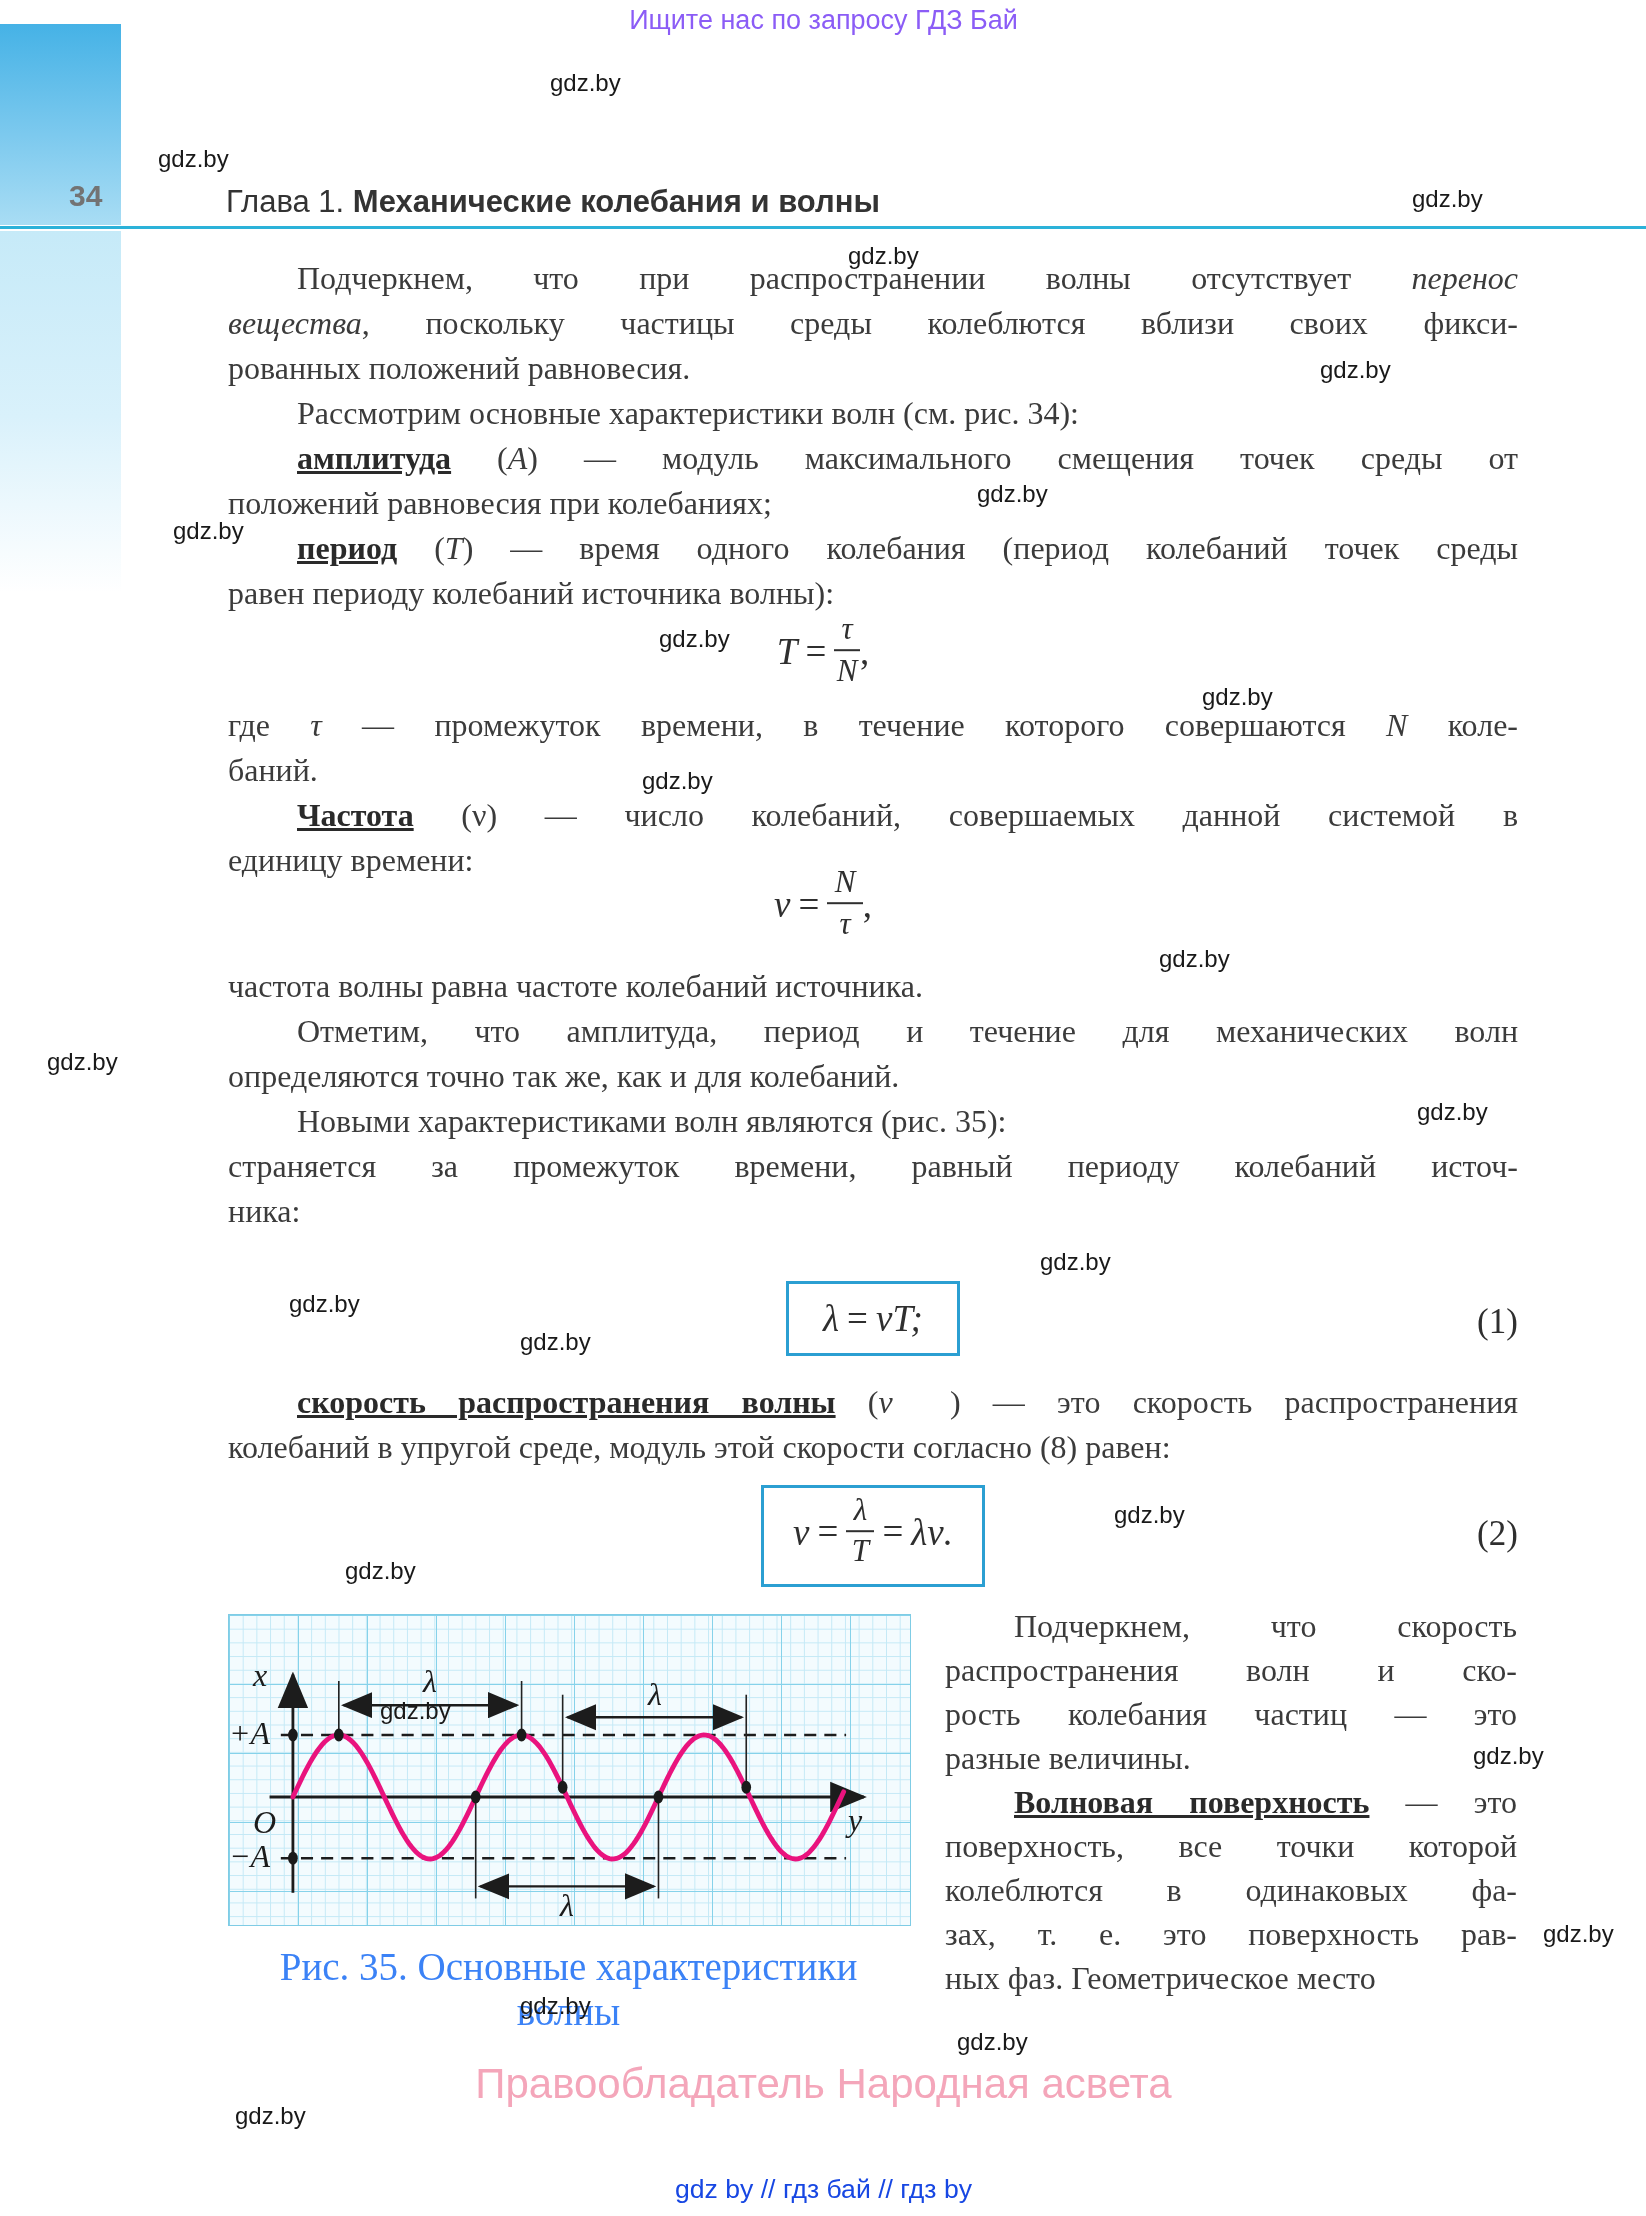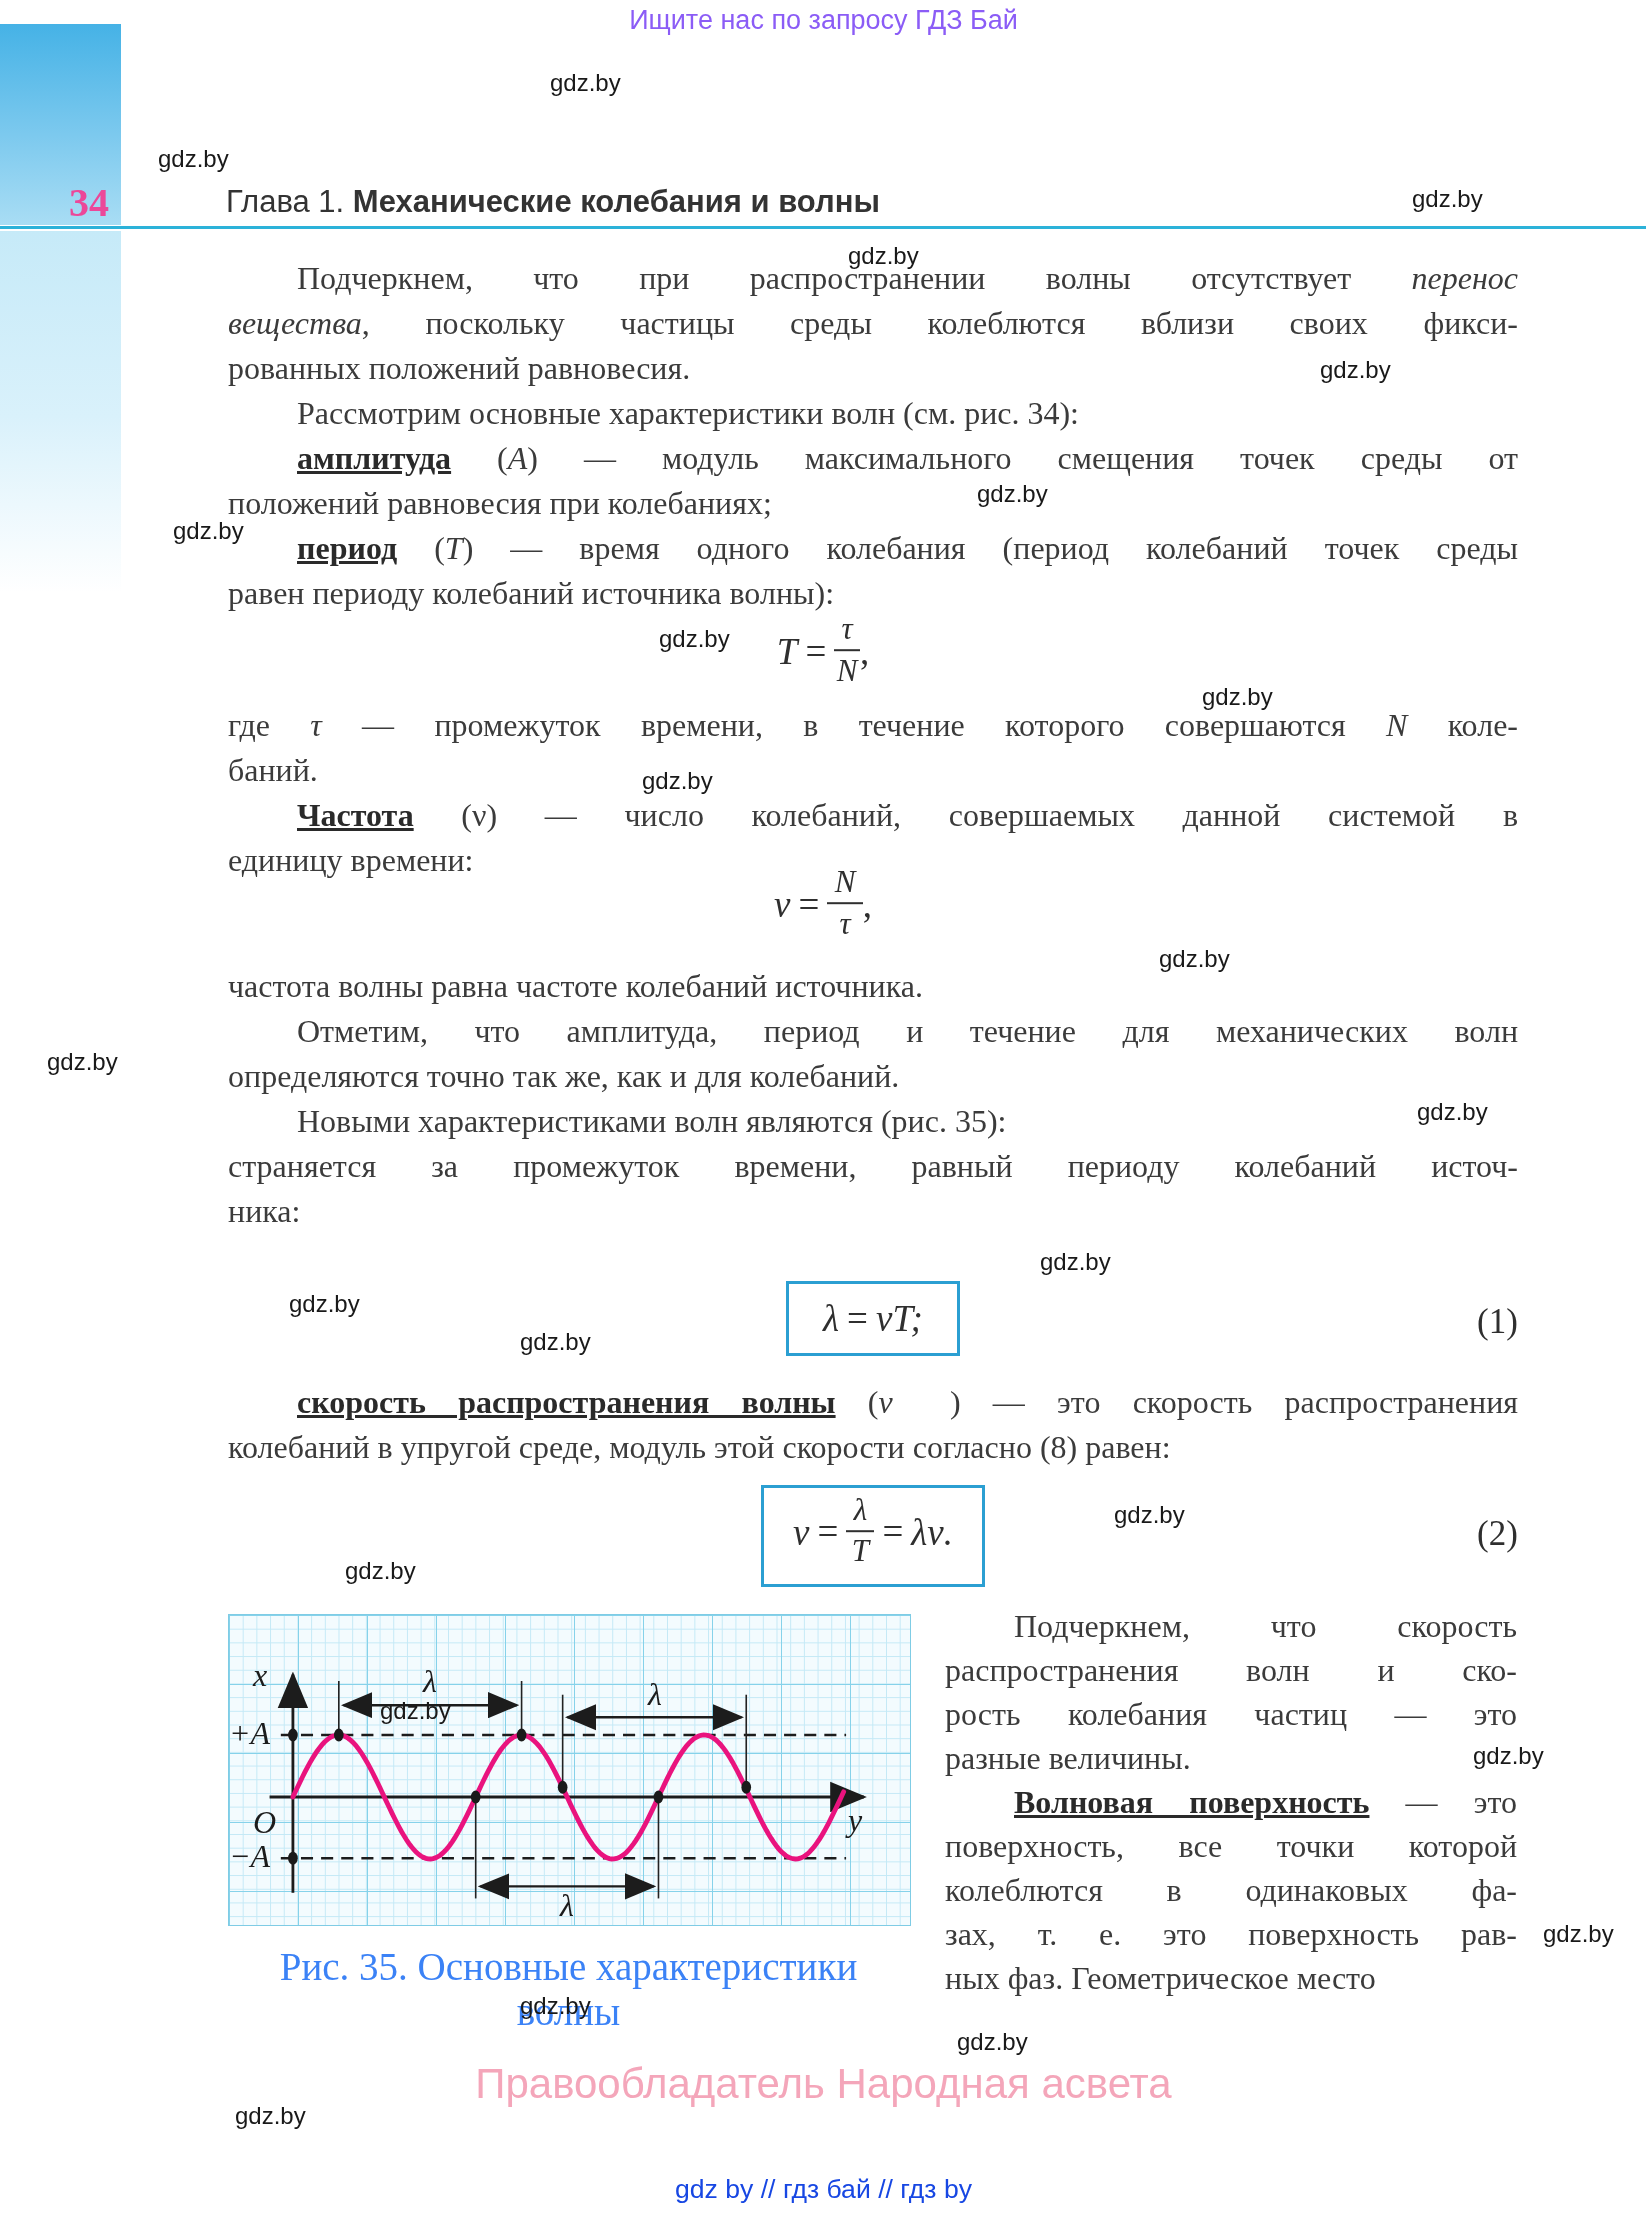--- a/index.html
+++ b/index.html
@@ -8,22 +8,22 @@
   
   .banner{position:absolute;top:4.8px;left:0;width:100%;text-align:center;
           font-family:"Liberation Sans","DejaVu Sans",sans-serif;
           font-size:27px;color:#8b5cf6;}
   
   .bar-top{position:absolute;left:0;top:24px;width:121px;height:201px;
            background:linear-gradient(180deg,#45b2e6 0%,#7cc9ee 55%,#a9ddf4 100%);}
   .bar-low{position:absolute;left:0;top:231px;width:121px;height:411px;
            background:linear-gradient(180deg,#c6eaf8 0%,#d9f1fb 45%,rgba(255,255,255,0) 88%);}
   
-  .pagenum{position:absolute;left:69px;top:179px;font-family:Liberation Serif, serif;
-           font-size:40px;font-weight:bold;color:#ec4899;}
+  .pagenum{position:absolute;left:69px;top:179px;font-family:Liberation Sans, sans-serif;
+           font-size:30px;font-weight:bold;color:#737373;}
   .chapline{position:absolute;left:226px;top:184px;font-family:"Liberation Sans","DejaVu Sans",sans-serif;
             font-size:31px;color:#333;}
   .chapline .bold{font-weight:bold;}
   .rule{position:absolute;left:0;top:226px;width:1647px;height:3.2px;background:#2cb2d9;}
   
   .tcol{position:absolute;left:228px;width:1290px;font-size:32px;line-height:45px;}
   .rcol{position:absolute;left:945px;width:572px;font-size:32px;line-height:44px;}
   .line{text-align:justify;text-align-last:justify;}
   .line.last{text-align-last:left;}
   .line.ind{text-indent:69px;}

